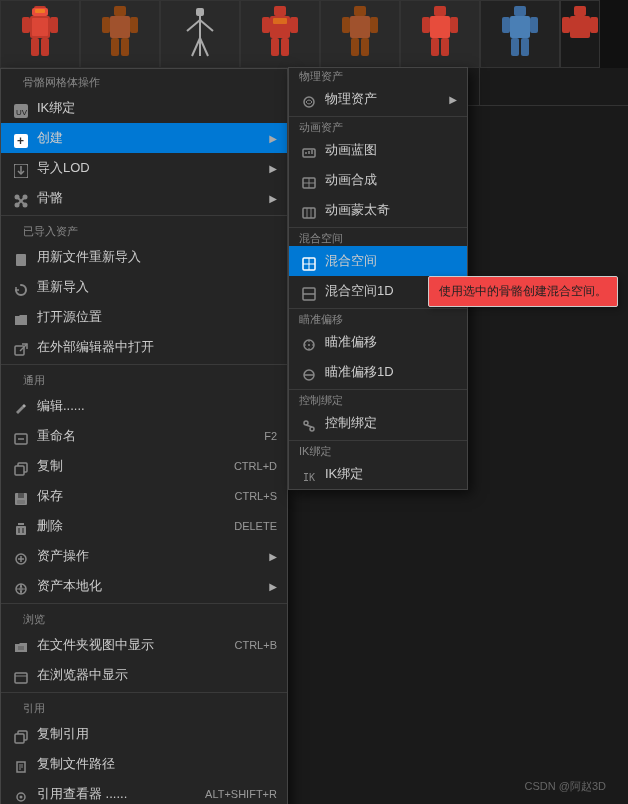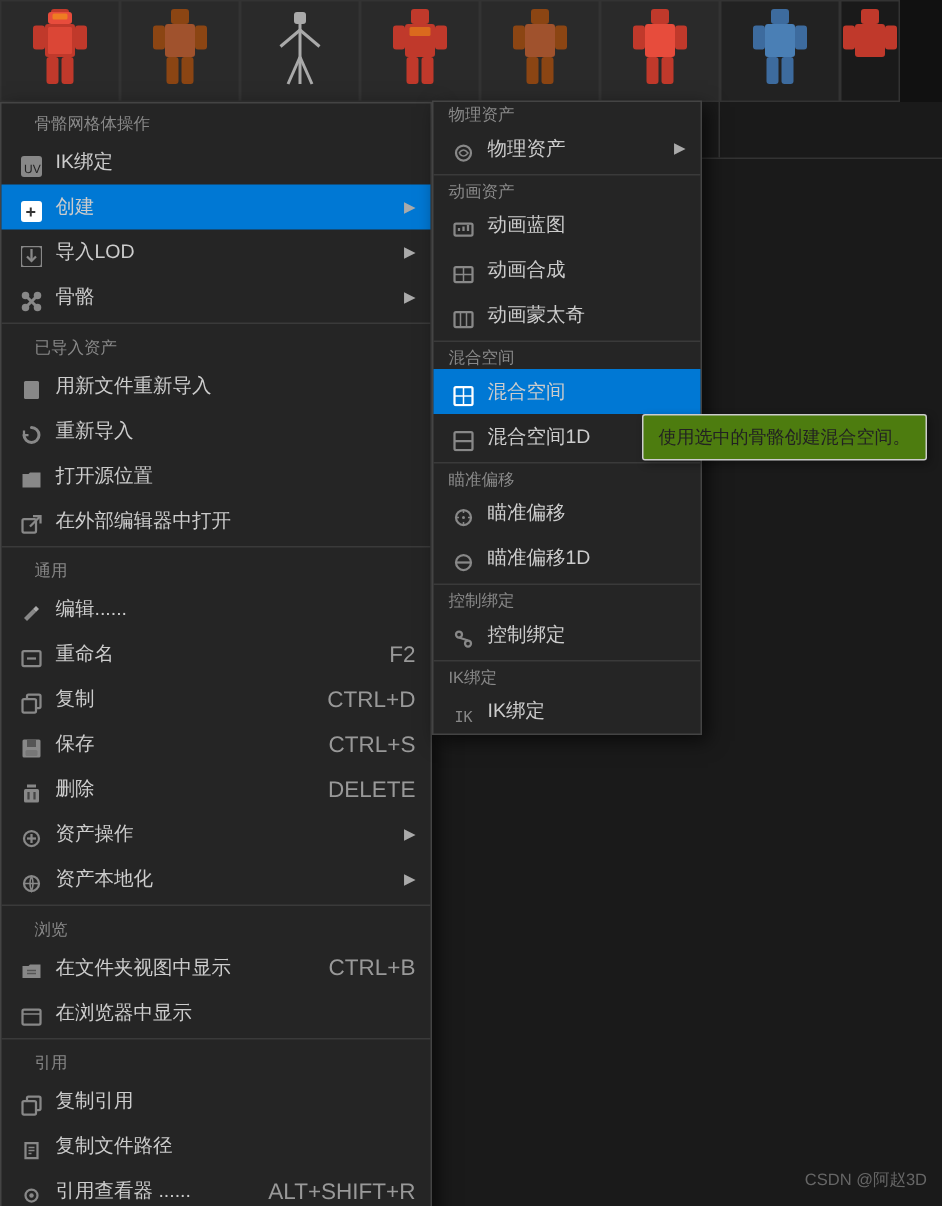--- a/index.html
+++ b/index.html
@@ -88,21 +88,21 @@
       align-items: flex-end;
       justify-content: center;
       flex-shrink: 0;
     }
     .ctx-item-label {
       flex: 1;
       white-space: nowrap;
     }
     .ctx-item-shortcut {
       color: #999;
-      font-size: 15px;
+      font-size: 11px;
       margin-left: 20px;
     }
     .ctx-item-arrow {
       color: #aaa;
       font-size: 10px;
       margin-left: 4px;
     }
 
     
     .ctx-menu-secondary {
@@ -119,36 +119,36 @@
     
     .ctx-item.blend-active {
       background: #0078d4;
     }
 
     
     .tooltip-box {
       position: absolute;
       top: 208px;
       left: 428px;
-      background: #4d7c0f;
+      background: #ef4444;
       color: #222;
       padding: 6px 10px;
       border: 1px solid #ccc;
       border-radius: 2px;
       font-size: 12px;
       white-space: nowrap;
       z-index: 200;
       box-shadow: 2px 2px 6px rgba(0,0,0,0.3);
     }
 
     
     .watermark {
       position: absolute;
       bottom: 10px;
-      right: 10px;
+      right: 22px;
       color: #666;
       font-size: 11px;
     }
 
     
     .ctx-section-inline {
       color: #888;
       font-size: 11px;
       padding: 5px 10px 3px 10px;
       pointer-events: none;

